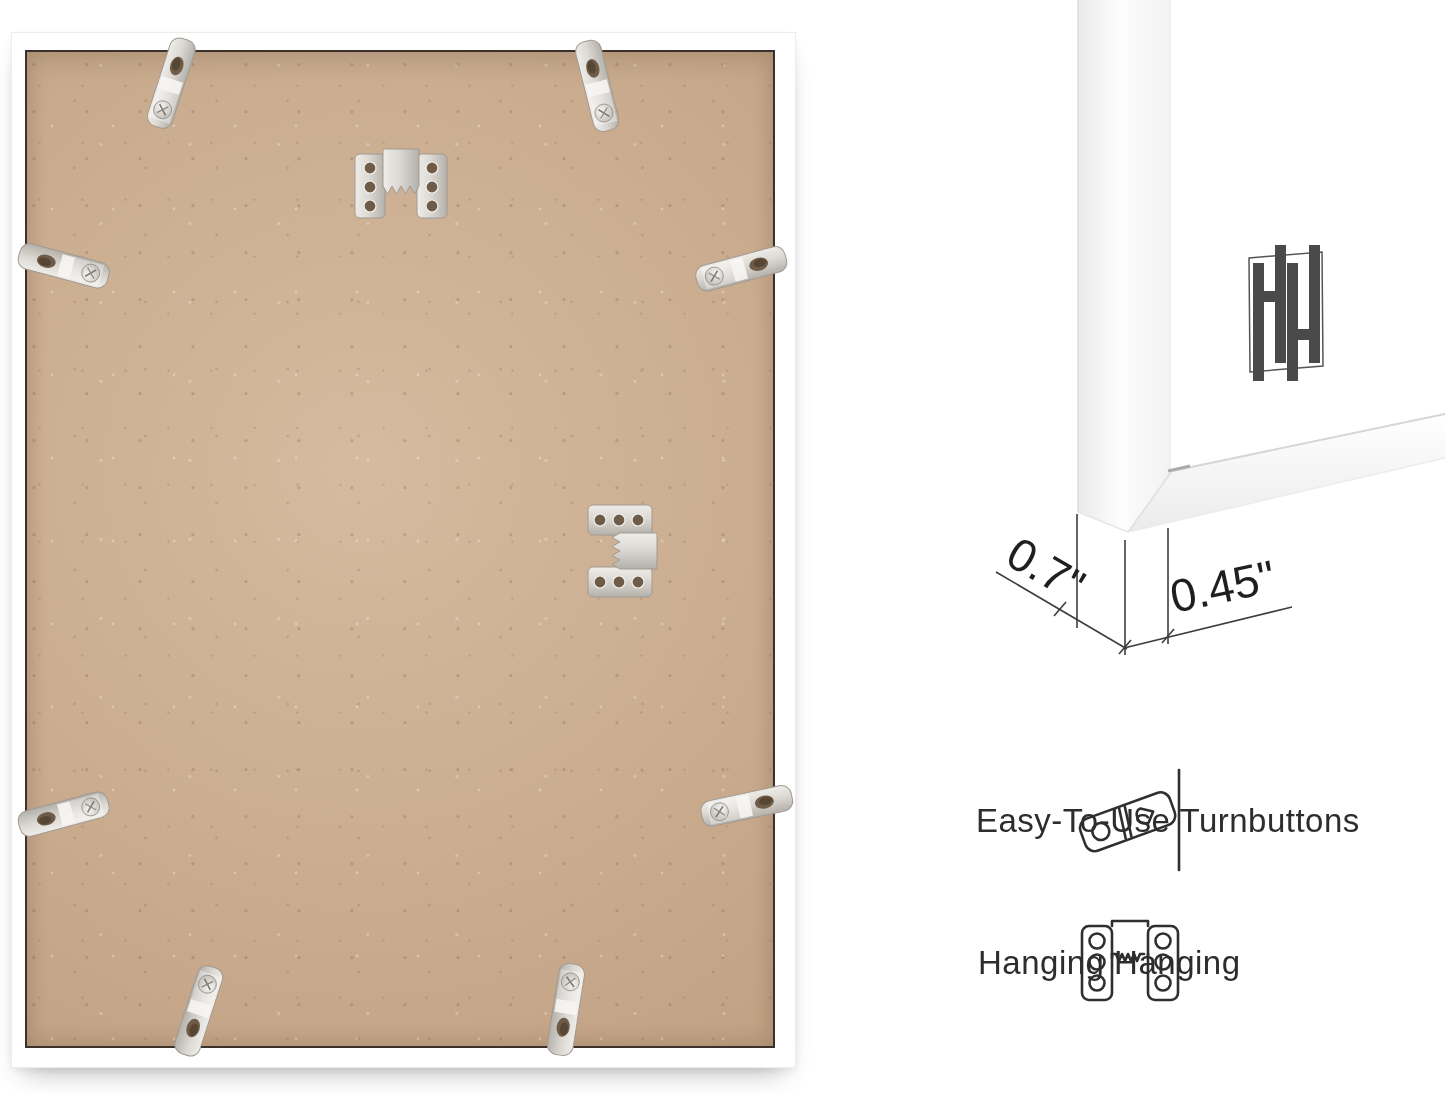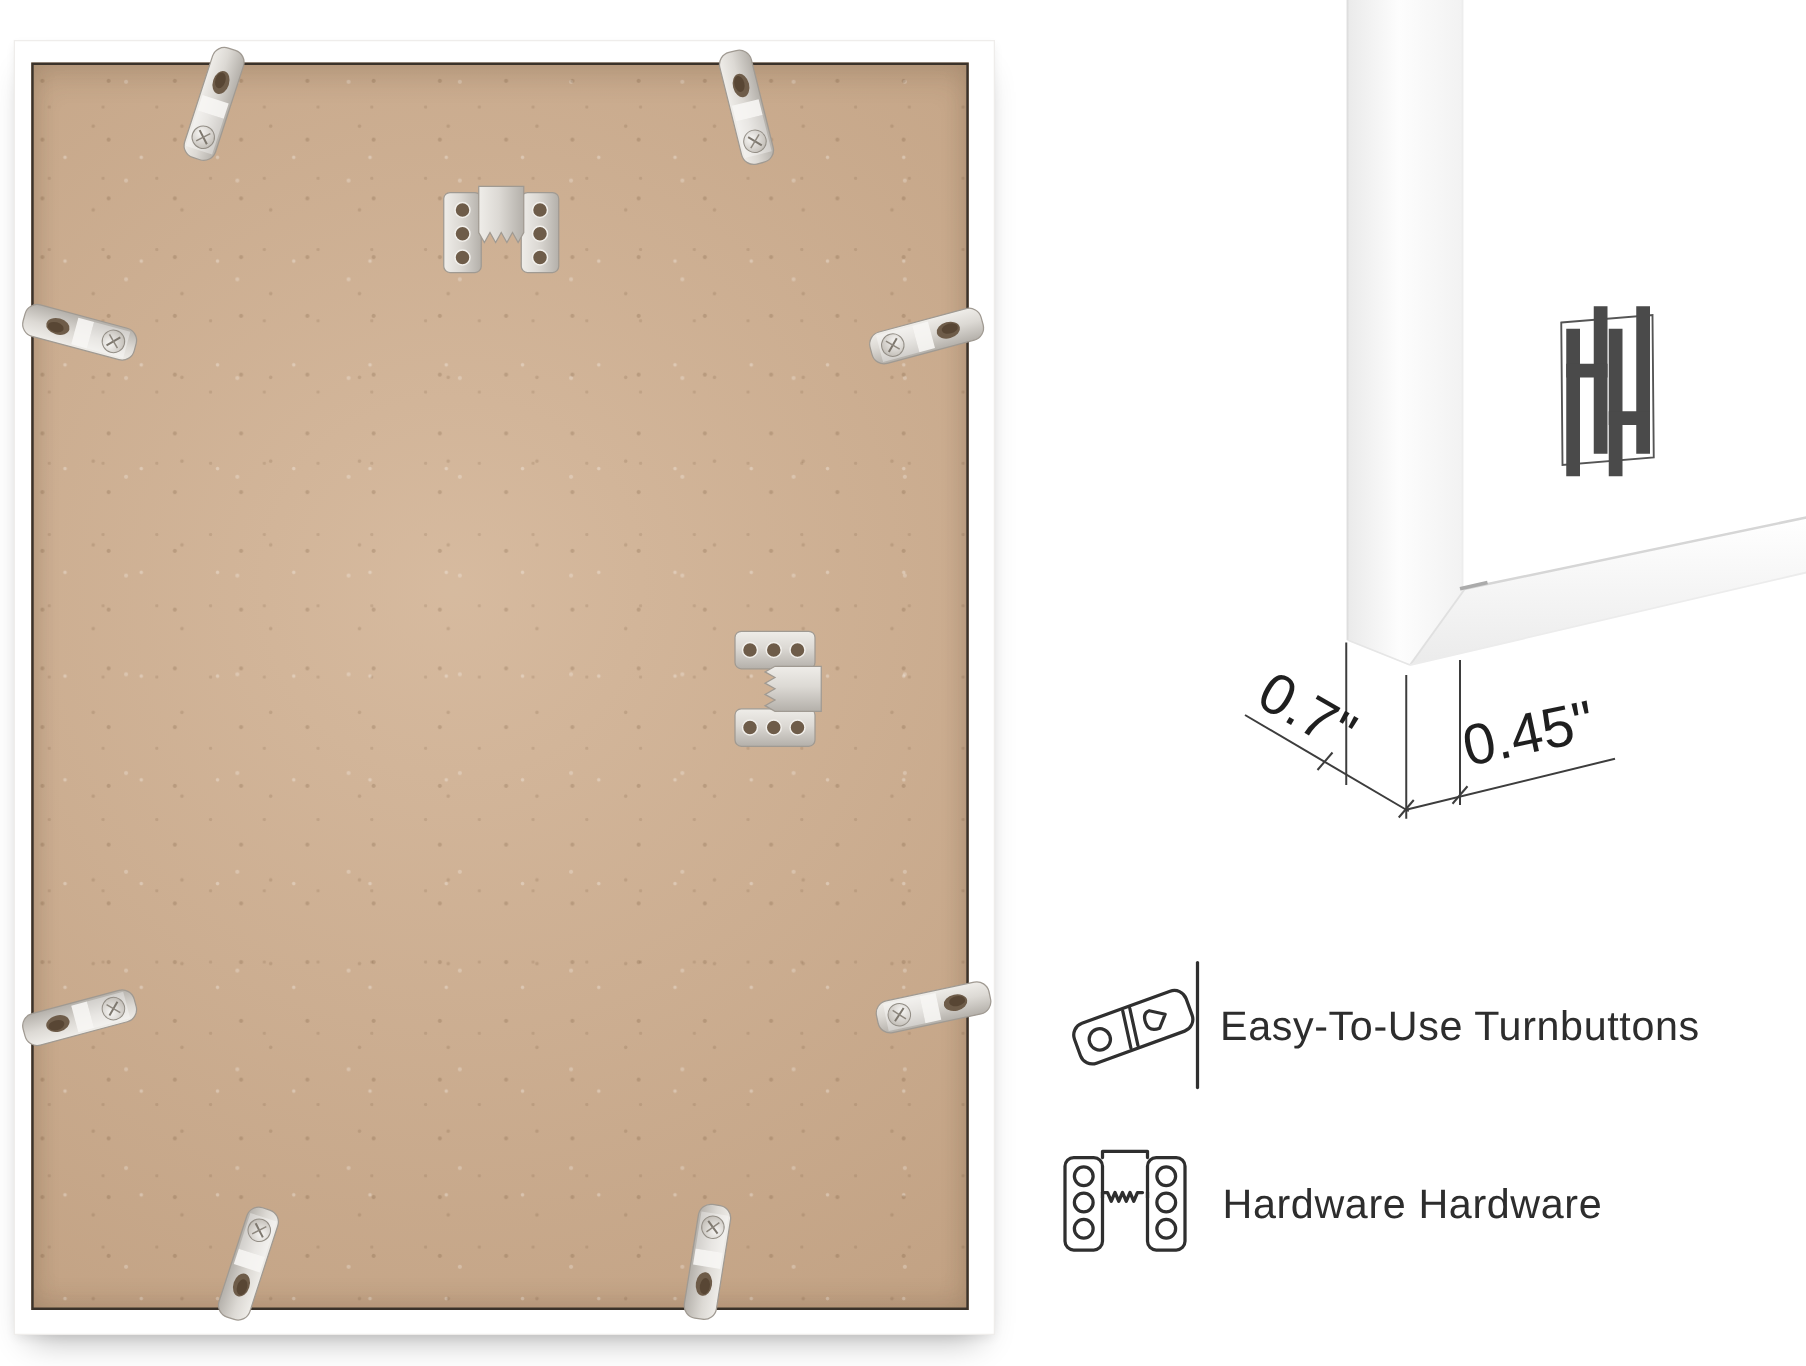--- a/index.html
+++ b/index.html
@@ -19,21 +19,21 @@
            radial-gradient(circle at 41% 89%, rgba(255,255,255,.30) 0 1px, transparent 1.8px),
            radial-gradient(circle at 83% 17%, rgba(255,255,255,.25) 0 1.2px, transparent 2px),
            radial-gradient(circle at 29% 59%, rgba(94,64,36,.14) 0 1px, transparent 1.6px),
            radial-gradient(ellipse 120% 90% at 45% 42%, rgba(255,244,230,.22), rgba(120,86,54,.18));
          background-size:53px 47px,71px 67px,61px 83px,89px 79px,43px 57px,100% 100%;
          box-shadow:inset 0 10px 22px rgba(60,40,20,.14), inset 0 -8px 18px rgba(60,40,20,.10);}
   .hardware-layer{position:absolute;left:0;top:0;}
 
   
   .closeup-svg{position:absolute;left:970px;top:0;}
-  .feature{position:absolute;display:flex;align-items:center;}
+  .feature{position:absolute;display:flex;align-items:center;justify-content:center;}
   .feature-label{color:#2d2d2d;font-size:33px;letter-spacing:.5px;white-space:nowrap;}
   #feature-turnbuttons{left:850px;top:764px;width:560px;height:112px;}
   #feature-hanging{left:850px;top:916px;width:560px;height:90px;}
   #feature-turnbuttons .feature-label{position:absolute;left:126px;top:38px;}
   #feature-hanging .feature-label{position:absolute;left:128px;top:28px;}
 </style>
 </head>
 <body>
 
 <div id="canvas">
@@ -184,16 +184,16 @@
       <path d="M32,36 L36,36 L39,43 L42,36 L45,43 L48,36 L51,43 L54,36 L57,43 L60,36 L64,36"></path>
       <line x1="32" y1="36" x2="32" y2="40"></line>
       <line x1="68" y1="36" x2="68" y2="40"></line>
       <circle cx="17" cy="23" r="7.5"></circle>
       <circle cx="17" cy="44" r="7.5"></circle>
       <circle cx="17" cy="65" r="7.5"></circle>
       <circle cx="83" cy="23" r="7.5"></circle>
       <circle cx="83" cy="44" r="7.5"></circle>
       <circle cx="83" cy="65" r="7.5"></circle>
     </svg>
-    <span class="feature-label">Hardware Hardware</span>
+    <span class="feature-label">Hanging Hanging</span>
   </div>
 
 </div>
 
 </body></html>

